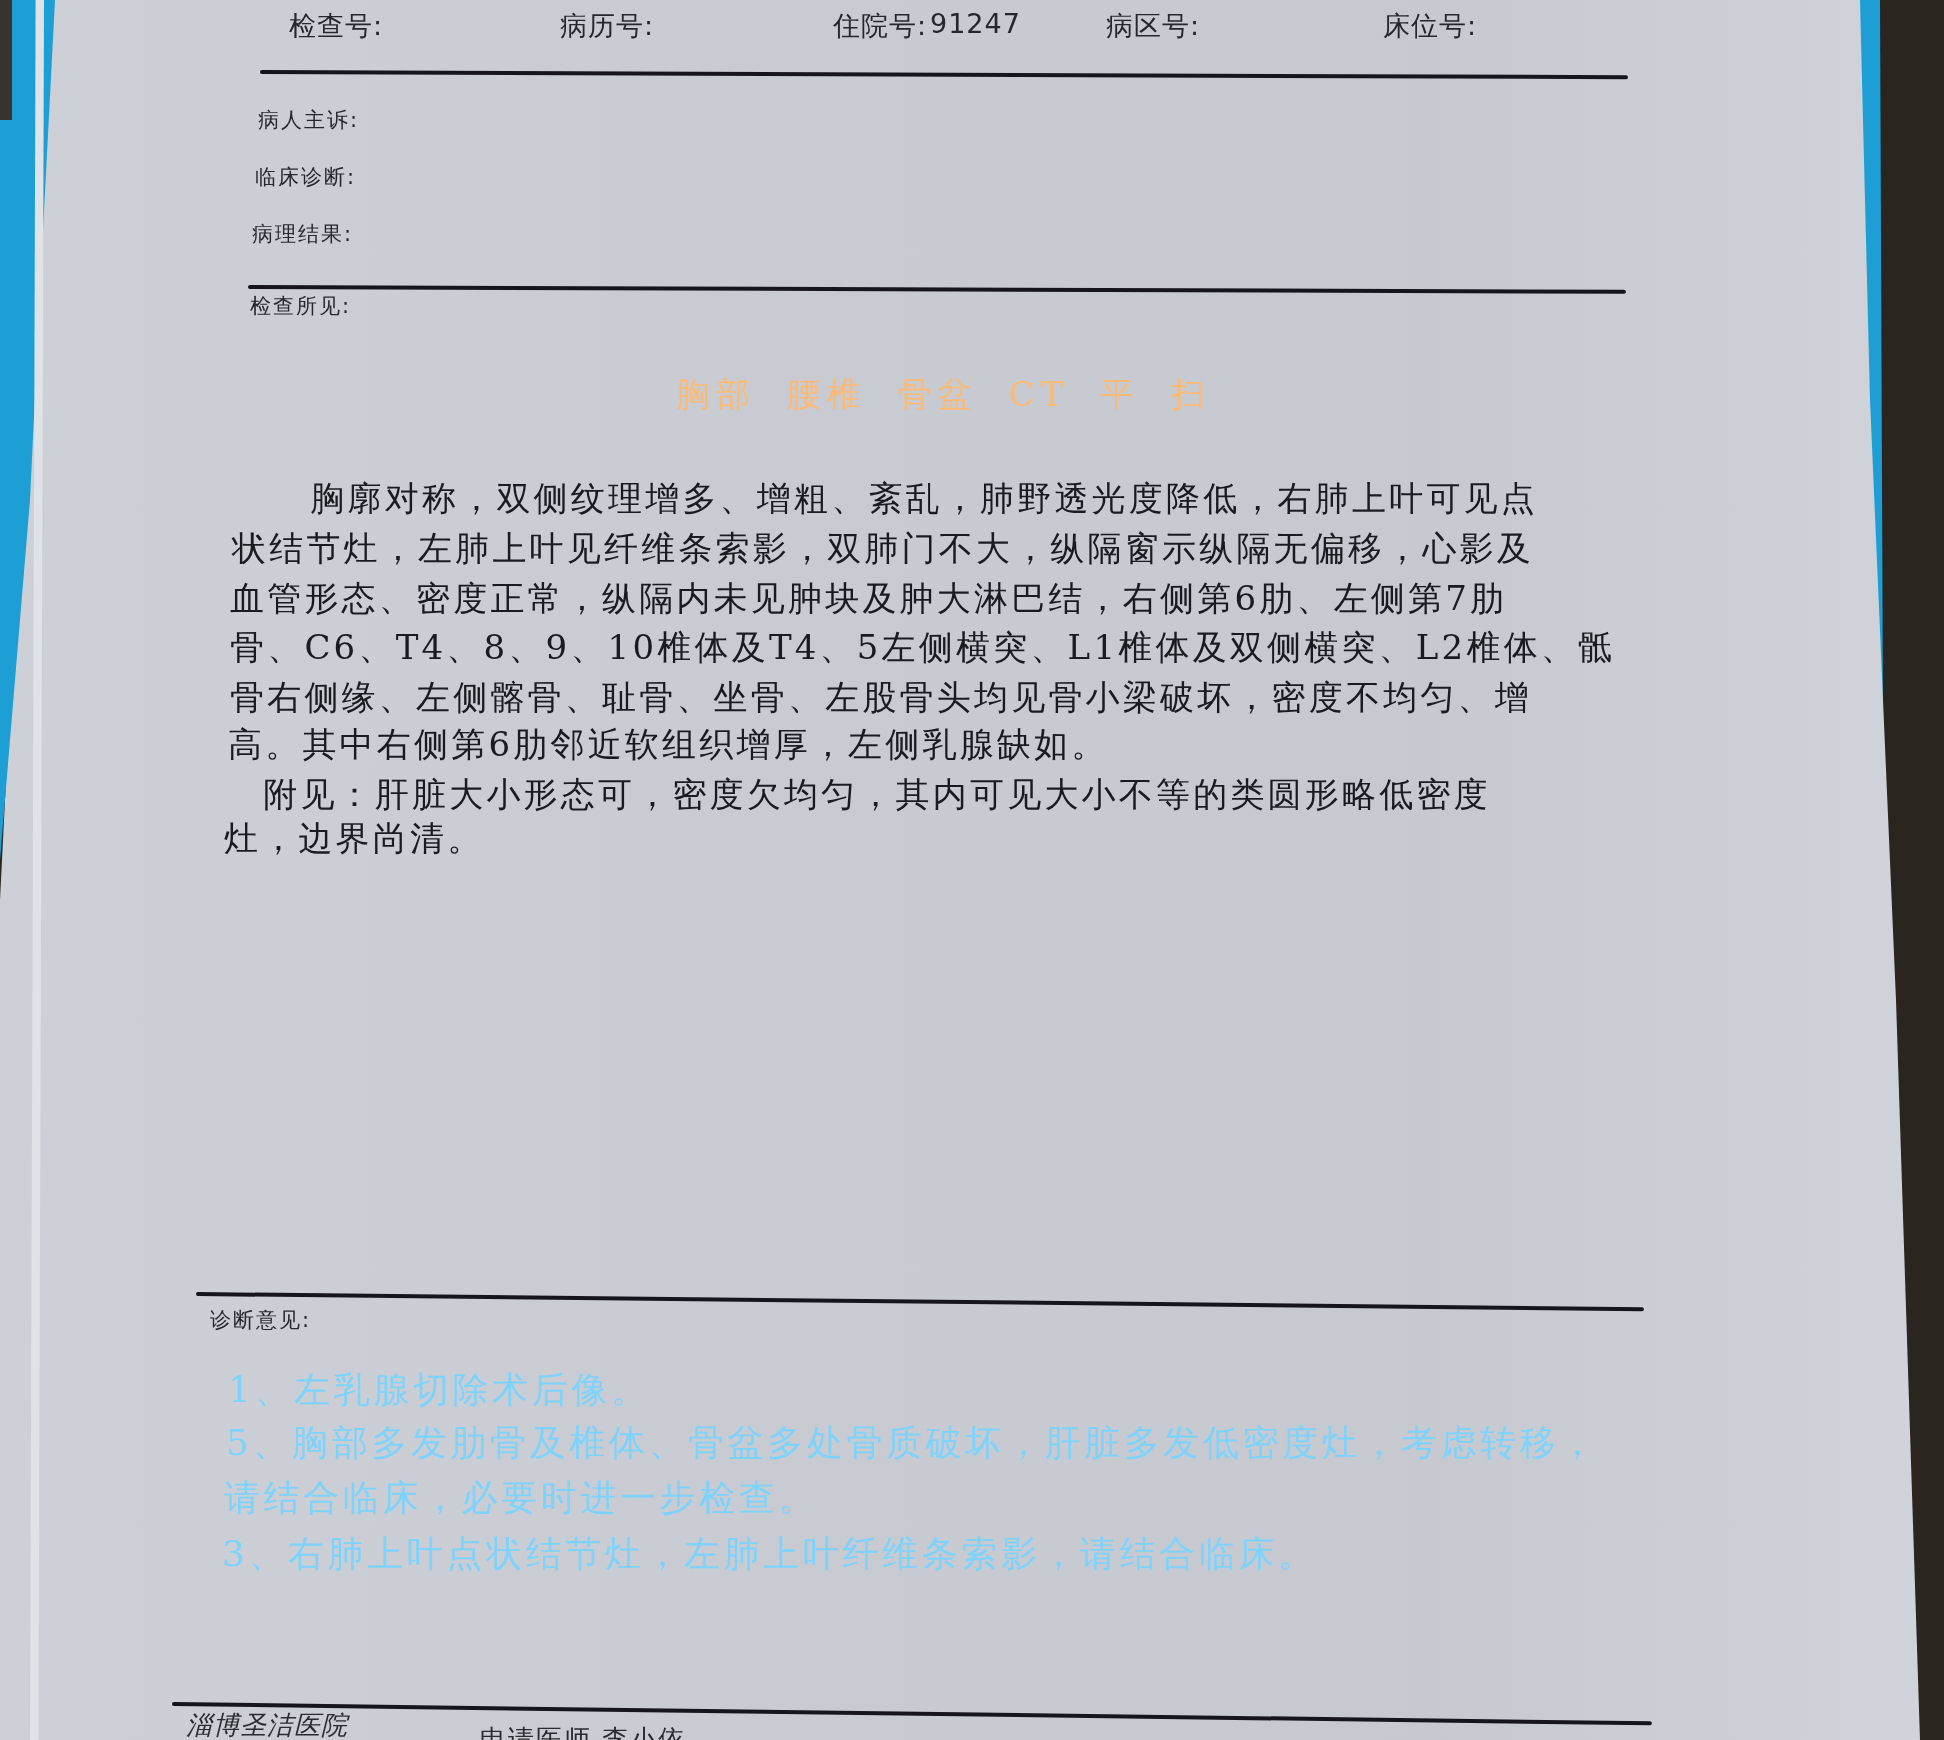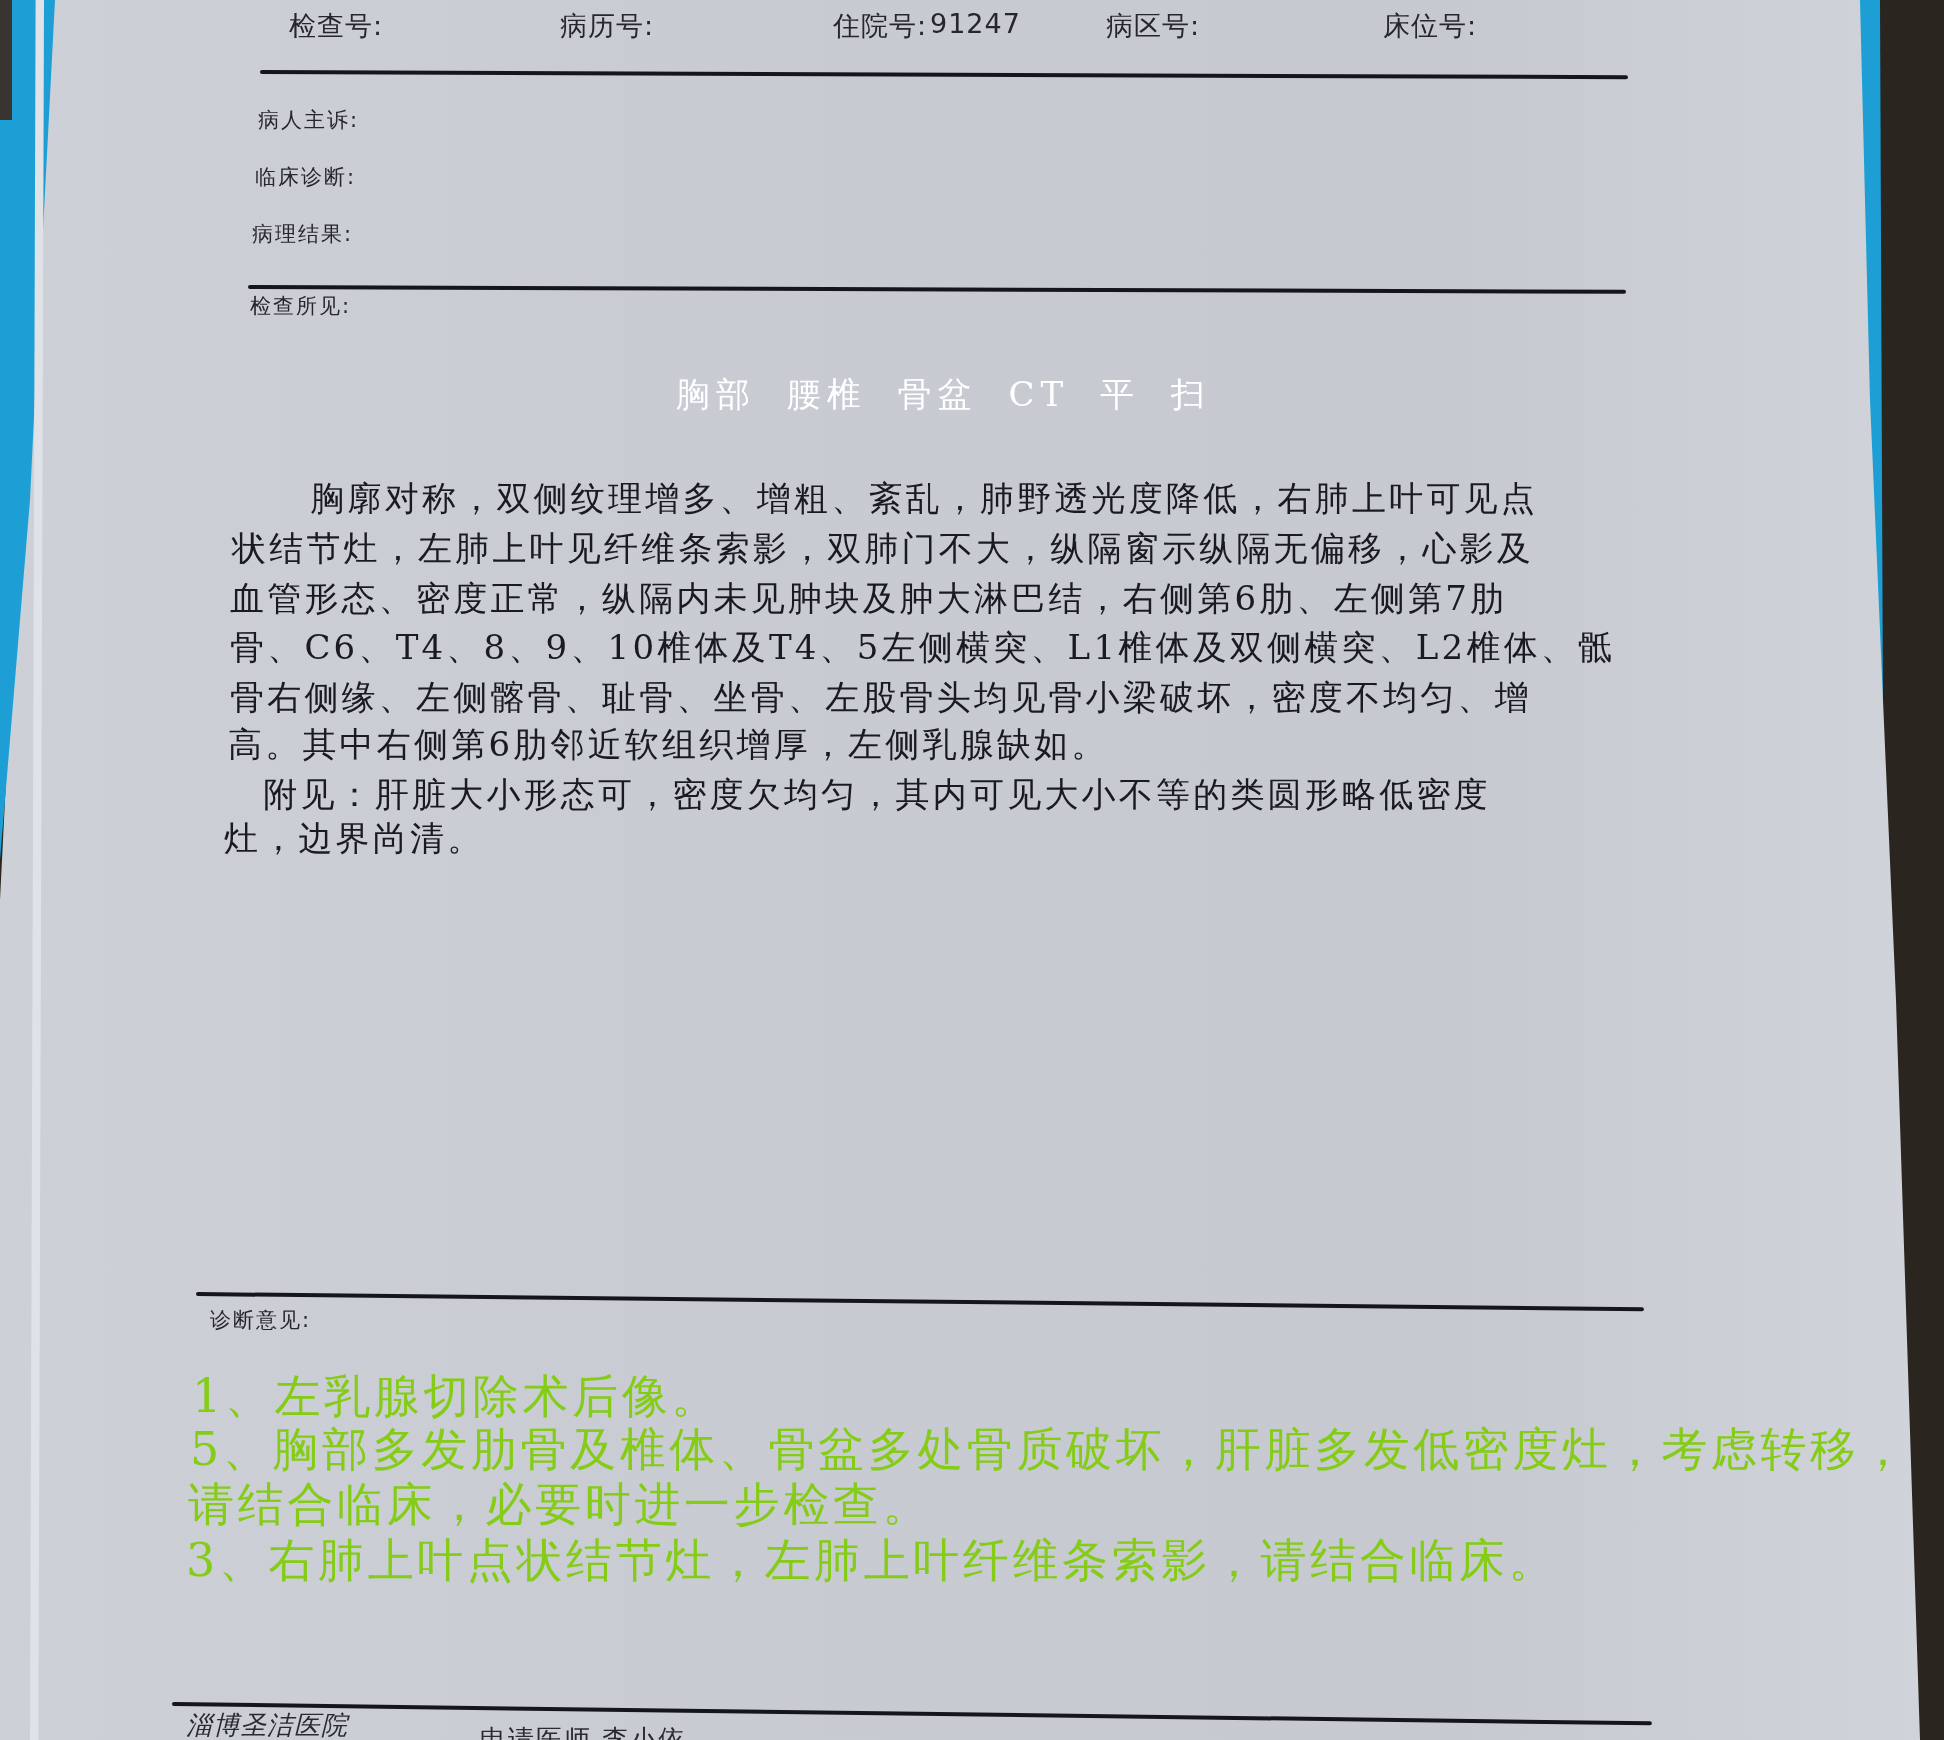--- a/index.html
+++ b/index.html
@@ -43,29 +43,30 @@
   .hdr {
     position:absolute; top:8px; font-family:"DejaVu Sans","Liberation Sans",sans-serif;
     font-size:27px; color:#26272d; letter-spacing:1px;margin-left:25px;
   }
   .label {
     position:absolute; font-family:"DejaVu Sans","Liberation Sans",sans-serif;
     font-size:21px; color:#26272d; letter-spacing:2px;
   }
   .title {
     position:absolute; top:372px; left:676px; font-size:34px; letter-spacing:6px;
-    word-spacing:14px; color:#ffffff;
+    word-spacing:14px; color:#fdba74;
   }
   .body-line {
     position:absolute; font-size:34px; letter-spacing:3.2px; color:#1a1b20;
     white-space:nowrap;
   }
   .diag-line {
-    position:absolute; font-size:46px; letter-spacing:3.6px; color:#84cc16;
+    position:absolute; font-size:36px; letter-spacing:3.6px; color:#7dd3fc;
     white-space:nowrap;
+    margin-left:36px;
   }
   .footer-hosp {
     position:absolute; left:186px; top:1708px; font-size:26px; font-style:italic;
     color:#2a2b31; letter-spacing:1px;
   }
   .footer-sign {
     position:absolute; left:480px; top:1722px; font-size:26px; color:#2a2b31;
     letter-spacing:2px; white-space:nowrap;
   }
 </style>

